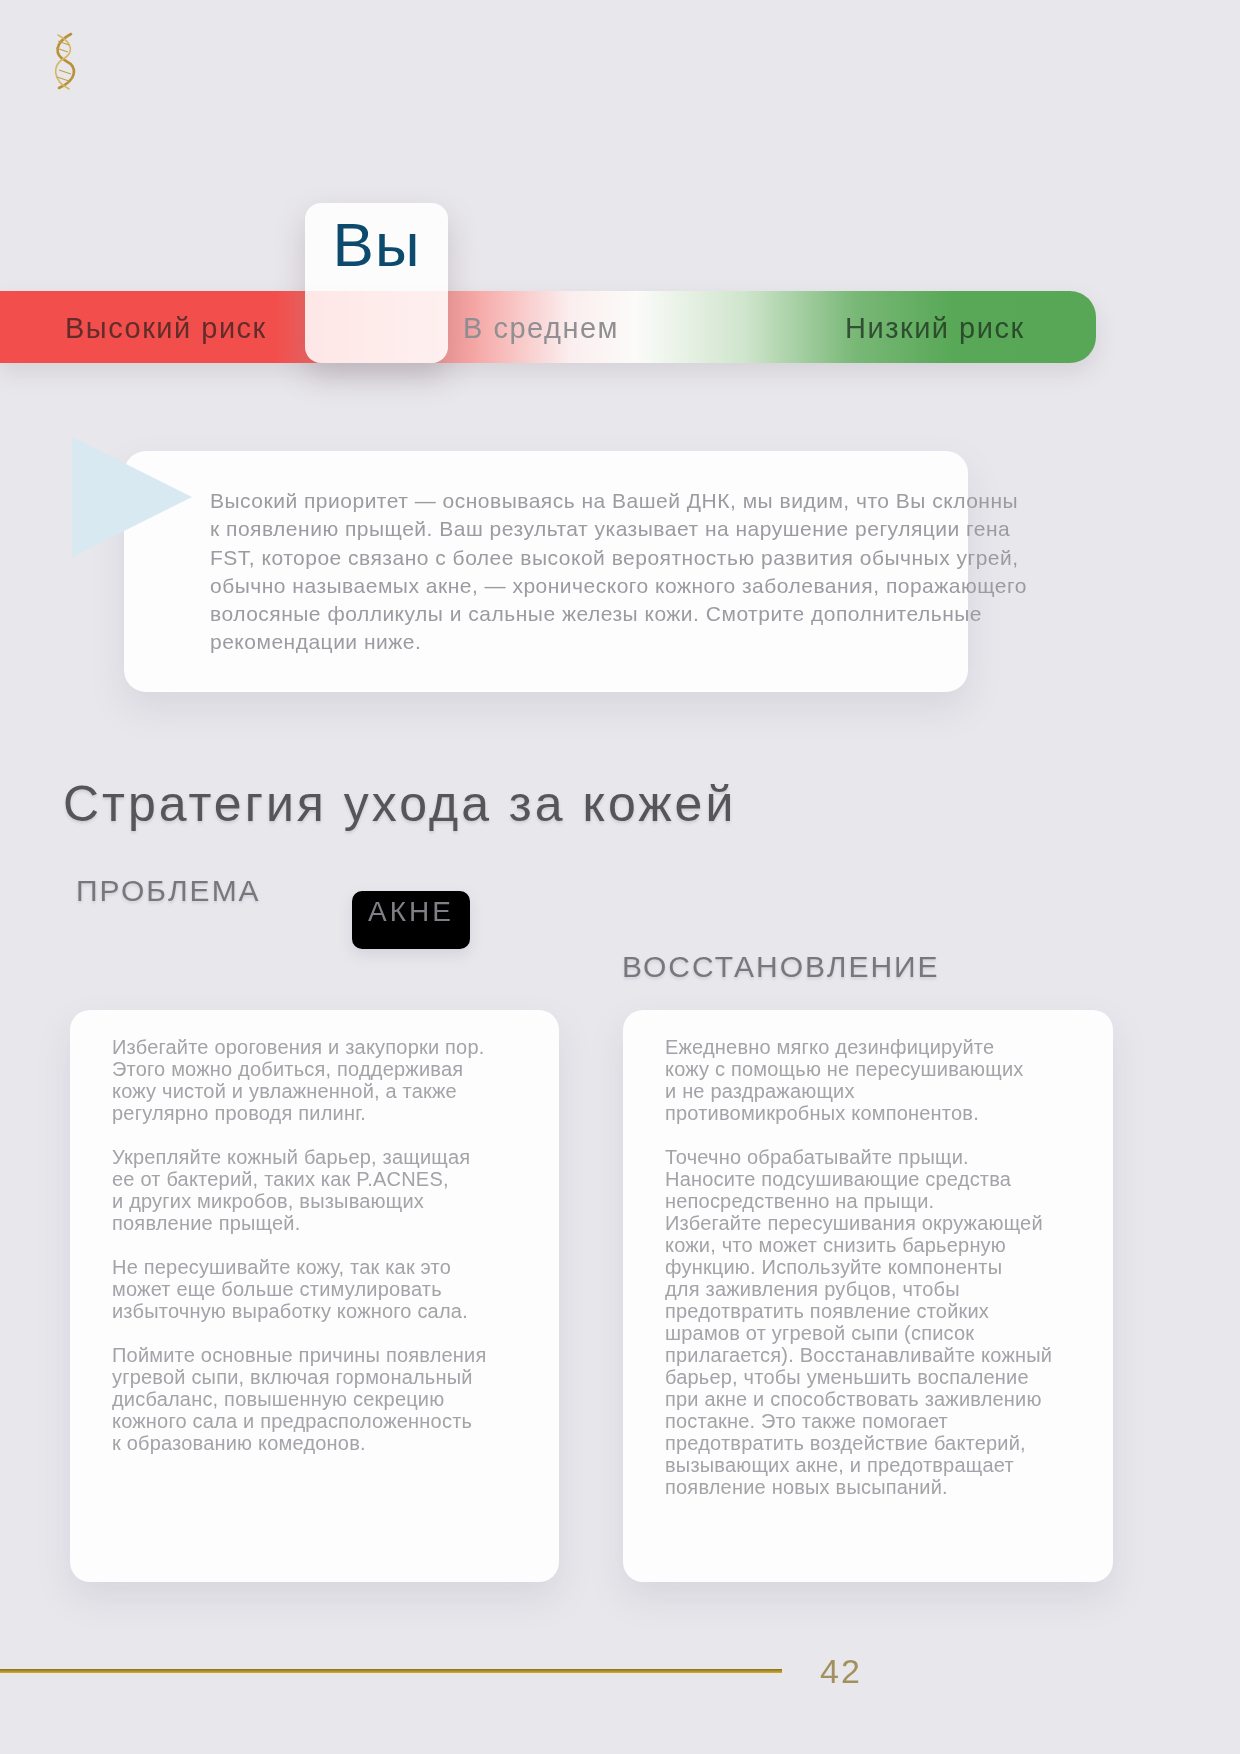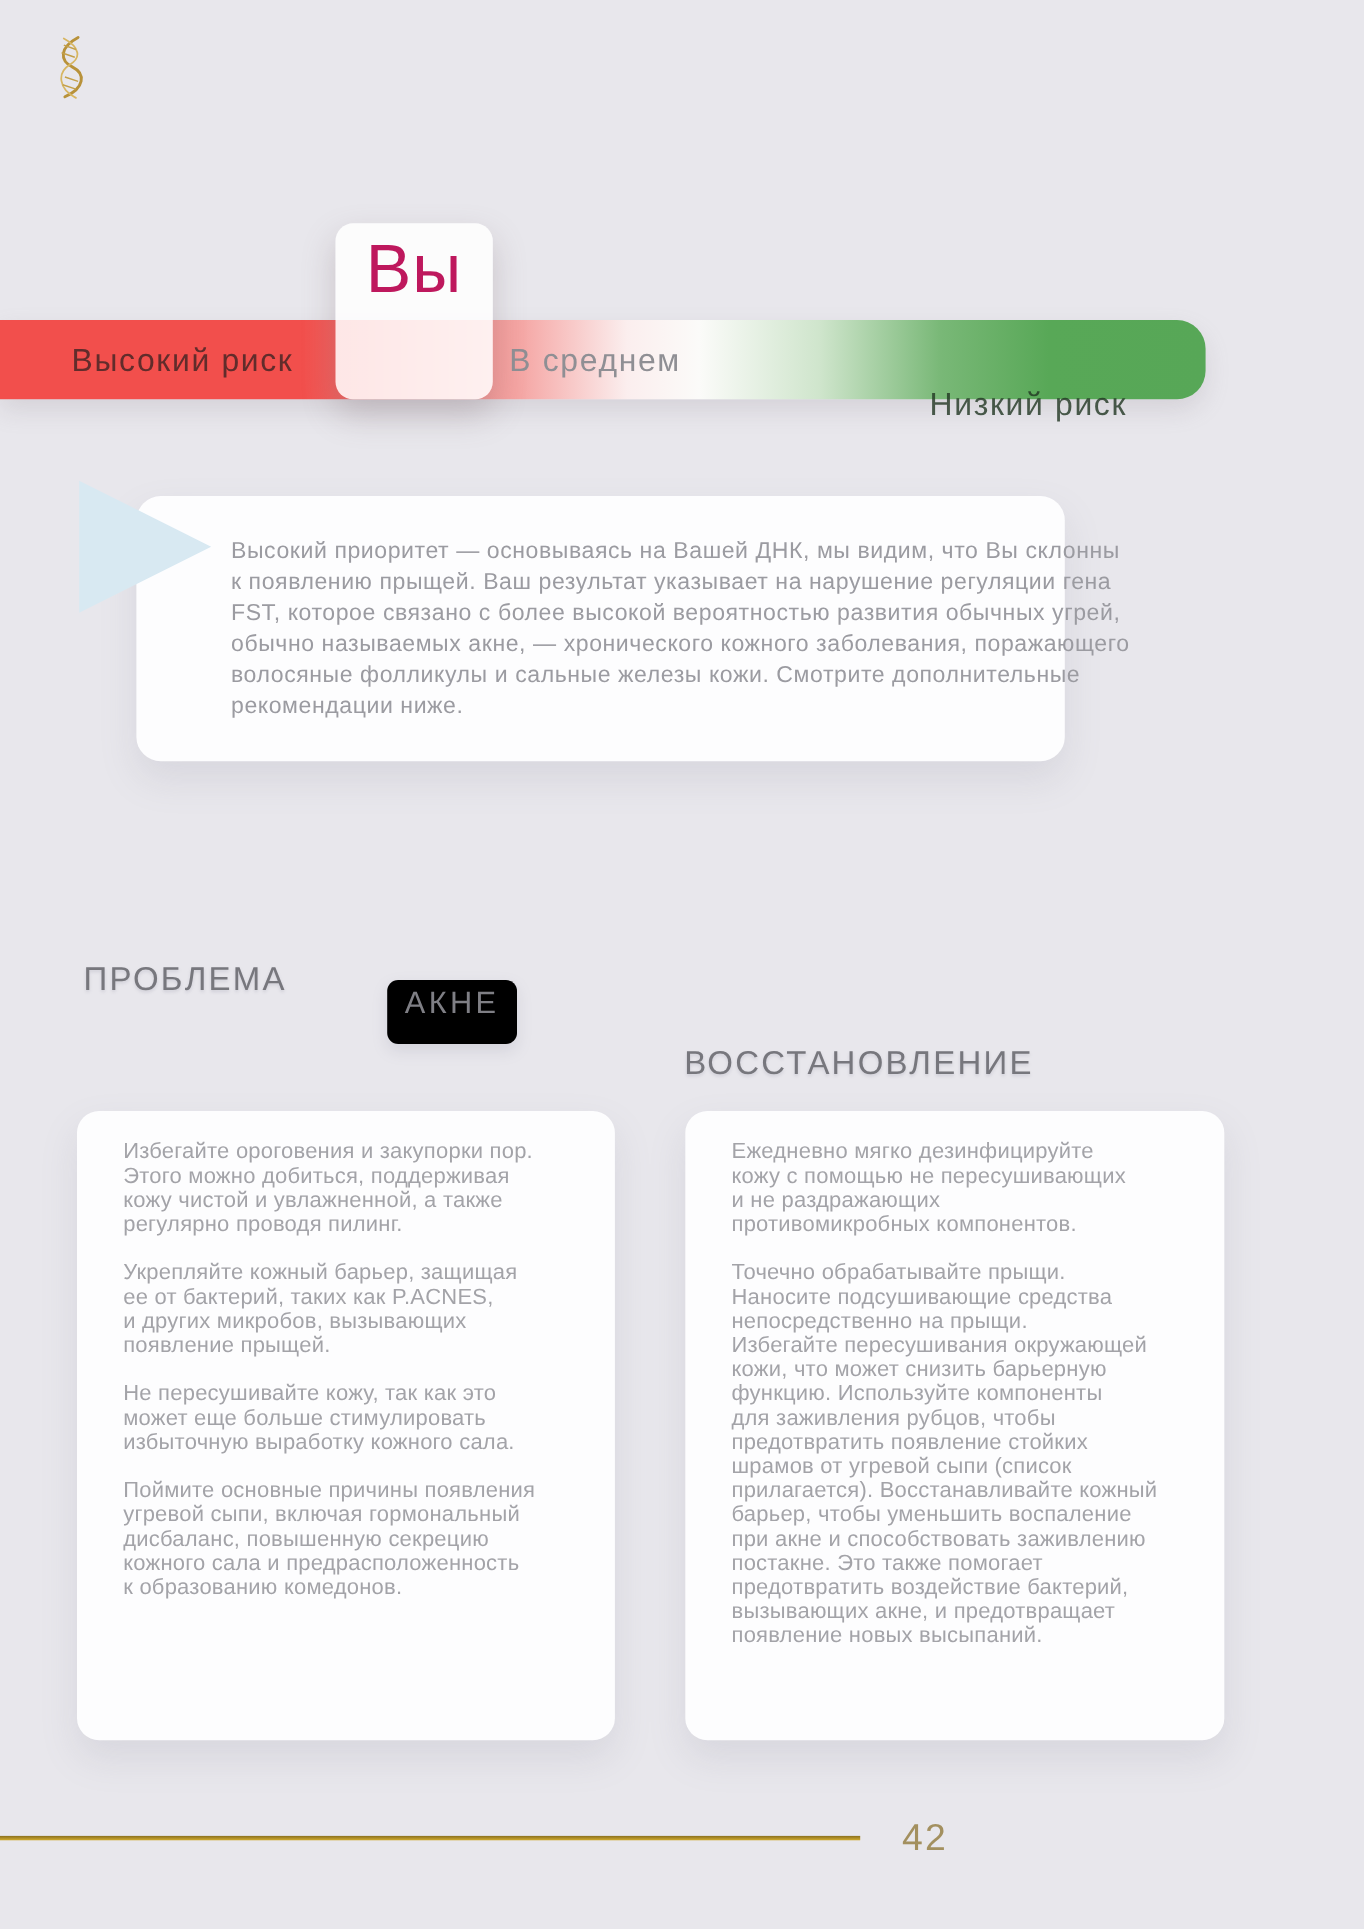--- a/index.html
+++ b/index.html
@@ -31,30 +31,30 @@
       #fbfbf9 58%, #cfe5cc 68%, #79b877 78%, #58a857 87%, #57a757 100%);
     box-shadow:0 10px 22px rgba(140,130,140,.20);
     z-index:1;
   }
   .risk-label{
     position:absolute;top:0;height:72px;line-height:74px;
     font-size:29px;font-weight:300;letter-spacing:1.5px;white-space:nowrap;
   }
   .risk-label.high{left:65px;color:rgba(58,34,34,.78);}
   .risk-label.medium{left:463px;color:#8f8f94;}
-  .risk-label.low{left:845px;color:rgba(33,54,34,.80);margin-top:40px;}
+  .risk-label.low{left:845px;color:rgba(33,54,34,.80);}
   .risk-marker{
     position:absolute;left:305px;top:203px;width:143px;height:160px;
     border-radius:16px;background:rgba(255,255,255,.85);
     box-shadow:0 14px 30px rgba(130,110,115,.30);
     z-index:2;text-align:center;
   }
   .risk-marker .you{
     display:block;margin-top:8px;
-    font-size:62px;font-weight:300;letter-spacing:1px;color:#be185d;
+    font-size:62px;font-weight:300;letter-spacing:1px;color:#0c4a6e;
     line-height:1.1;
   }
   
   .note-card{
     position:absolute;left:124px;top:451px;width:844px;height:241px;
     background:#fdfdfe;border-radius:22px;
     box-shadow:0 16px 34px rgba(130,130,150,.16);
     z-index:2;
   }
   .note-text{
@@ -142,20 +142,21 @@
   <div class="note-card">
     <div class="note-text">Высокий приоритет — основываясь на Вашей ДНК, мы видим, что Вы склонны
 к появлению прыщей. Ваш результат указывает на нарушение регуляции гена
 FST, которое связано с более высокой вероятностью развития обычных угрей,
 обычно называемых акне, — хронического кожного заболевания, поражающего
 волосяные фолликулы и сальные железы кожи. Смотрите дополнительные
 рекомендации ниже.</div>
   </div>
   <div class="note-pointer"></div>
 
+  <div class="h2">Стратегия ухода за кожей</div>
 
   <div class="label-caps problem-label">ПРОБЛЕМА</div>
   <div class="problem-chip">АКНЕ</div>
 
   <div class="label-caps recovery-label">ВОССТАНОВЛЕНИЕ</div>
 
   <div class="content-card left">
     <div class="card-text">Избегайте ороговения и закупорки пор.
 Этого можно добиться, поддерживая
 кожу чистой и увлажненной, а также

